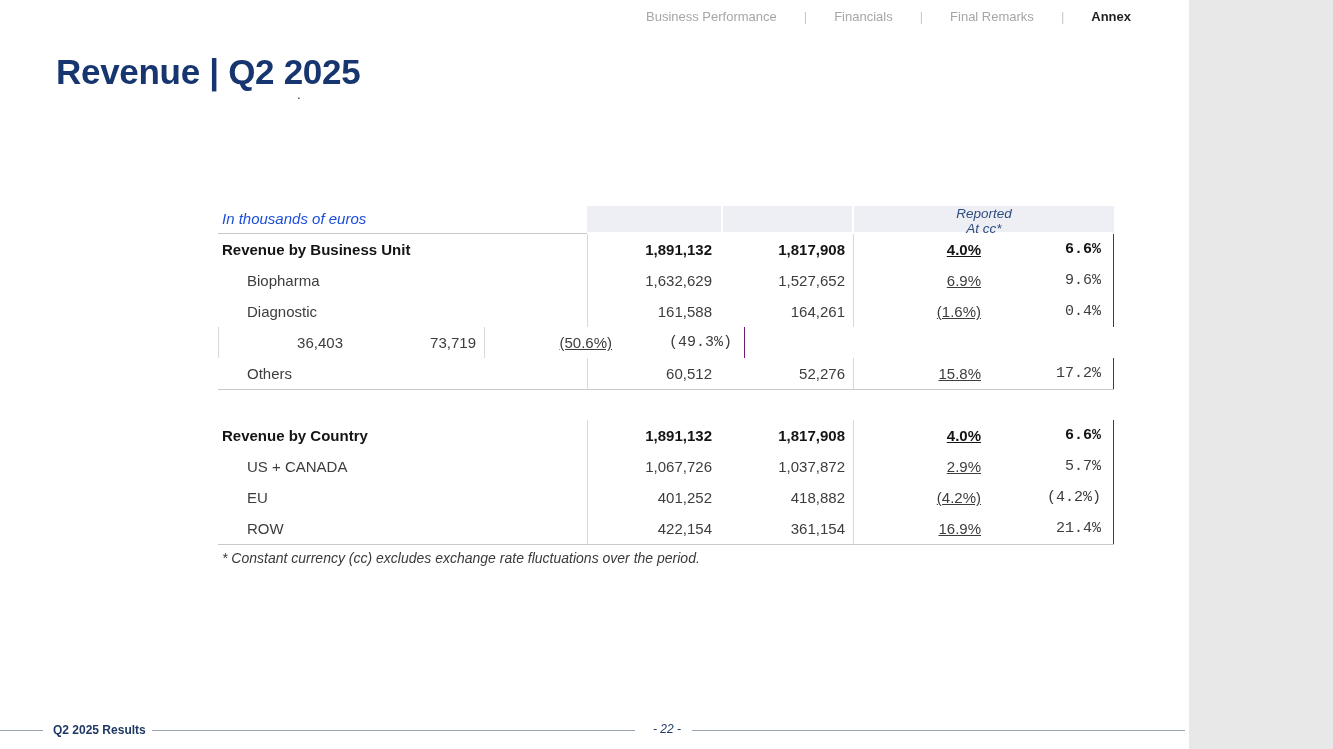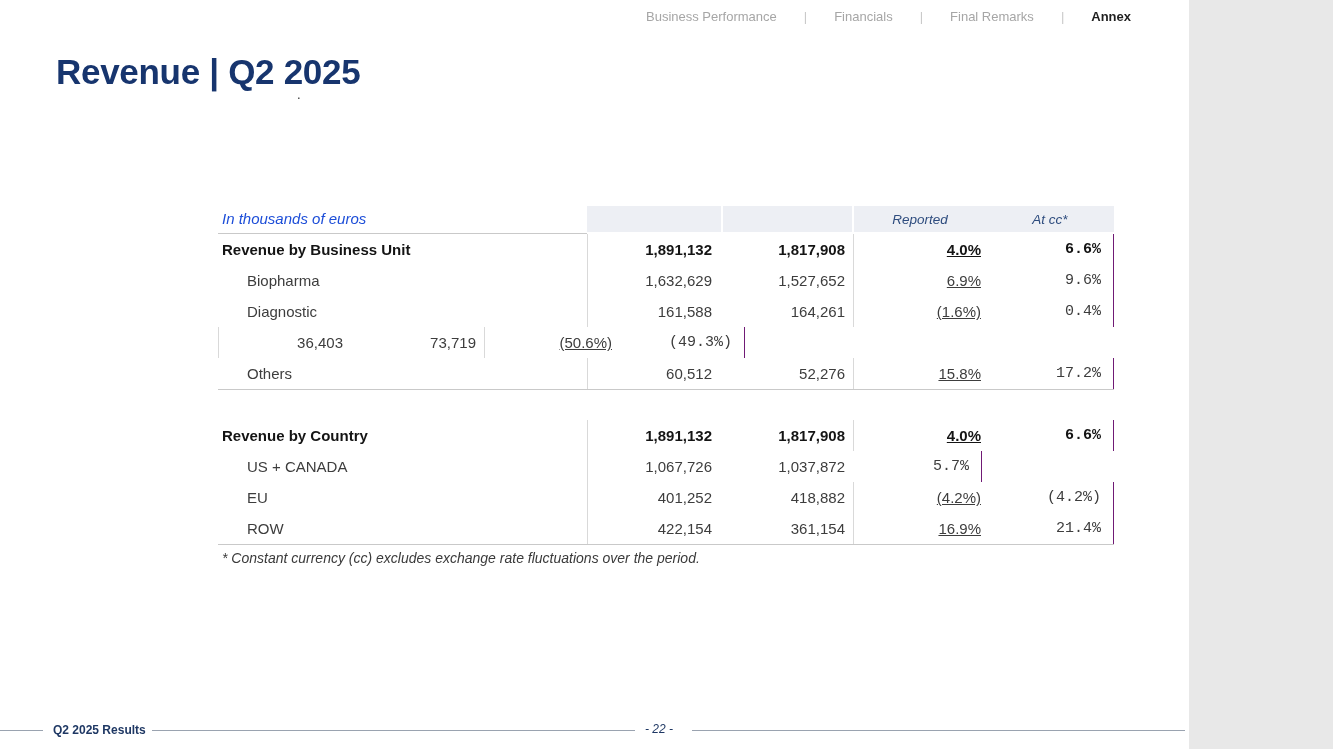--- a/index.html
+++ b/index.html
@@ -28,21 +28,21 @@
   .thead { display: flex; height: 32px; }
   .label-spacer { width: 369px; }
   .num-head { display: flex; width: 527px; height: 100%; border-bottom: 2px solid #1f3864; }
   .hc { display: flex; align-items: center; justify-content: center; color: #2e4c7e; font-size: 15.5px; }
   .hc.w1 { width: 135px; } .hc.w2 { width: 131px; } .hc.w34 { width: 261px; }
 
   .subhead { display: flex; height: 30px; }
   .unit-cell { width: 369px; display: flex; align-items: center; padding-left: 4px;
                font-style: italic; color: #1d4ed8; font-size: 15px; border-bottom: 1px solid #c9c9c9; }
   .band { display: flex; width: 527px; padding-top: 2px; }
-  .bc { height: 26px; background: #edeff4; }
+  .bc { height: 26px; background: #edeff4; flex-direction: column; }
   .bc.b1 { width: 134px; margin-right: 2px; }
   .bc.b2 { width: 129px; margin-right: 2px; }
   .bc.b3 { width: 260px; display: flex; align-items: center; }
   .sh { font-style: italic; color: #2e4c7e; font-size: 13.5px; text-align: center; }
   .sh.r { width: 132px; } .sh.a { width: 128px; }
 
   .section { border-bottom: 1px solid #c9c9c9; }
   .section.sec2 { margin-top: 30px; }
   .row { display: flex; height: 31px; }
   .c { display: flex; align-items: center; height: 100%; }
@@ -57,21 +57,21 @@
 
   .footnote { position: absolute; left: 222px; top: 550px; font-style: italic; font-size: 14px; color: #3a3a3a; }
 
   
   .fline { position: absolute; top: 730px; height: 1px; background: #9aa3b0; }
   .fl1 { left: 0; width: 43px; }
   .fl2 { left: 152px; width: 483px; }
   .fl3 { left: 692px; width: 493px; }
   .fl4 { left: 1290px; width: 43px; }
   .footer-left { position: absolute; left: 53px; top: 723px; font-size: 12px; font-weight: bold; color: #1f3864; white-space: nowrap; }
-  .page-num { position: absolute; left: 645px; top: 722px; width: 44px; font-size: 12px; font-style: italic; color: #1f3864; }
+  .page-num { position: absolute; left: 645px; top: 722px; width: 44px; text-align: center; font-size: 12px; font-style: italic; color: #1f3864; }
   .logo { position: absolute; left: 1196px; top: 710px; font-size: 28px; font-weight: bold; color: #1c3a72;
           transform: scaleX(0.8); transform-origin: left center; white-space: nowrap; }
 </style>
 </head>
 <body>
 
 <div class="slide">
 
   <nav class="nav">
     <span class="nav-item">Business Performance</span>
@@ -146,20 +146,21 @@
         <div class="c lbl">Revenue by Country</div>
         <div class="c num n1">1,891,132</div>
         <div class="c num n2">1,817,908</div>
         <div class="c num n3">4.0%</div>
         <div class="c num n4">6.6%</div>
       </div>
       <div class="row sub">
         <div class="c lbl">US + CANADA</div>
         <div class="c num n1">1,067,726</div>
         <div class="c num n2">1,037,872</div>
+        <div class="c num n3">2.9%</div>
         <div class="c num n4">5.7%</div>
       </div>
       <div class="row sub">
         <div class="c lbl">EU</div>
         <div class="c num n1">401,252</div>
         <div class="c num n2">418,882</div>
         <div class="c num n3">(4.2%)</div>
         <div class="c num n4">(4.2%)</div>
       </div>
       <div class="row sub">

